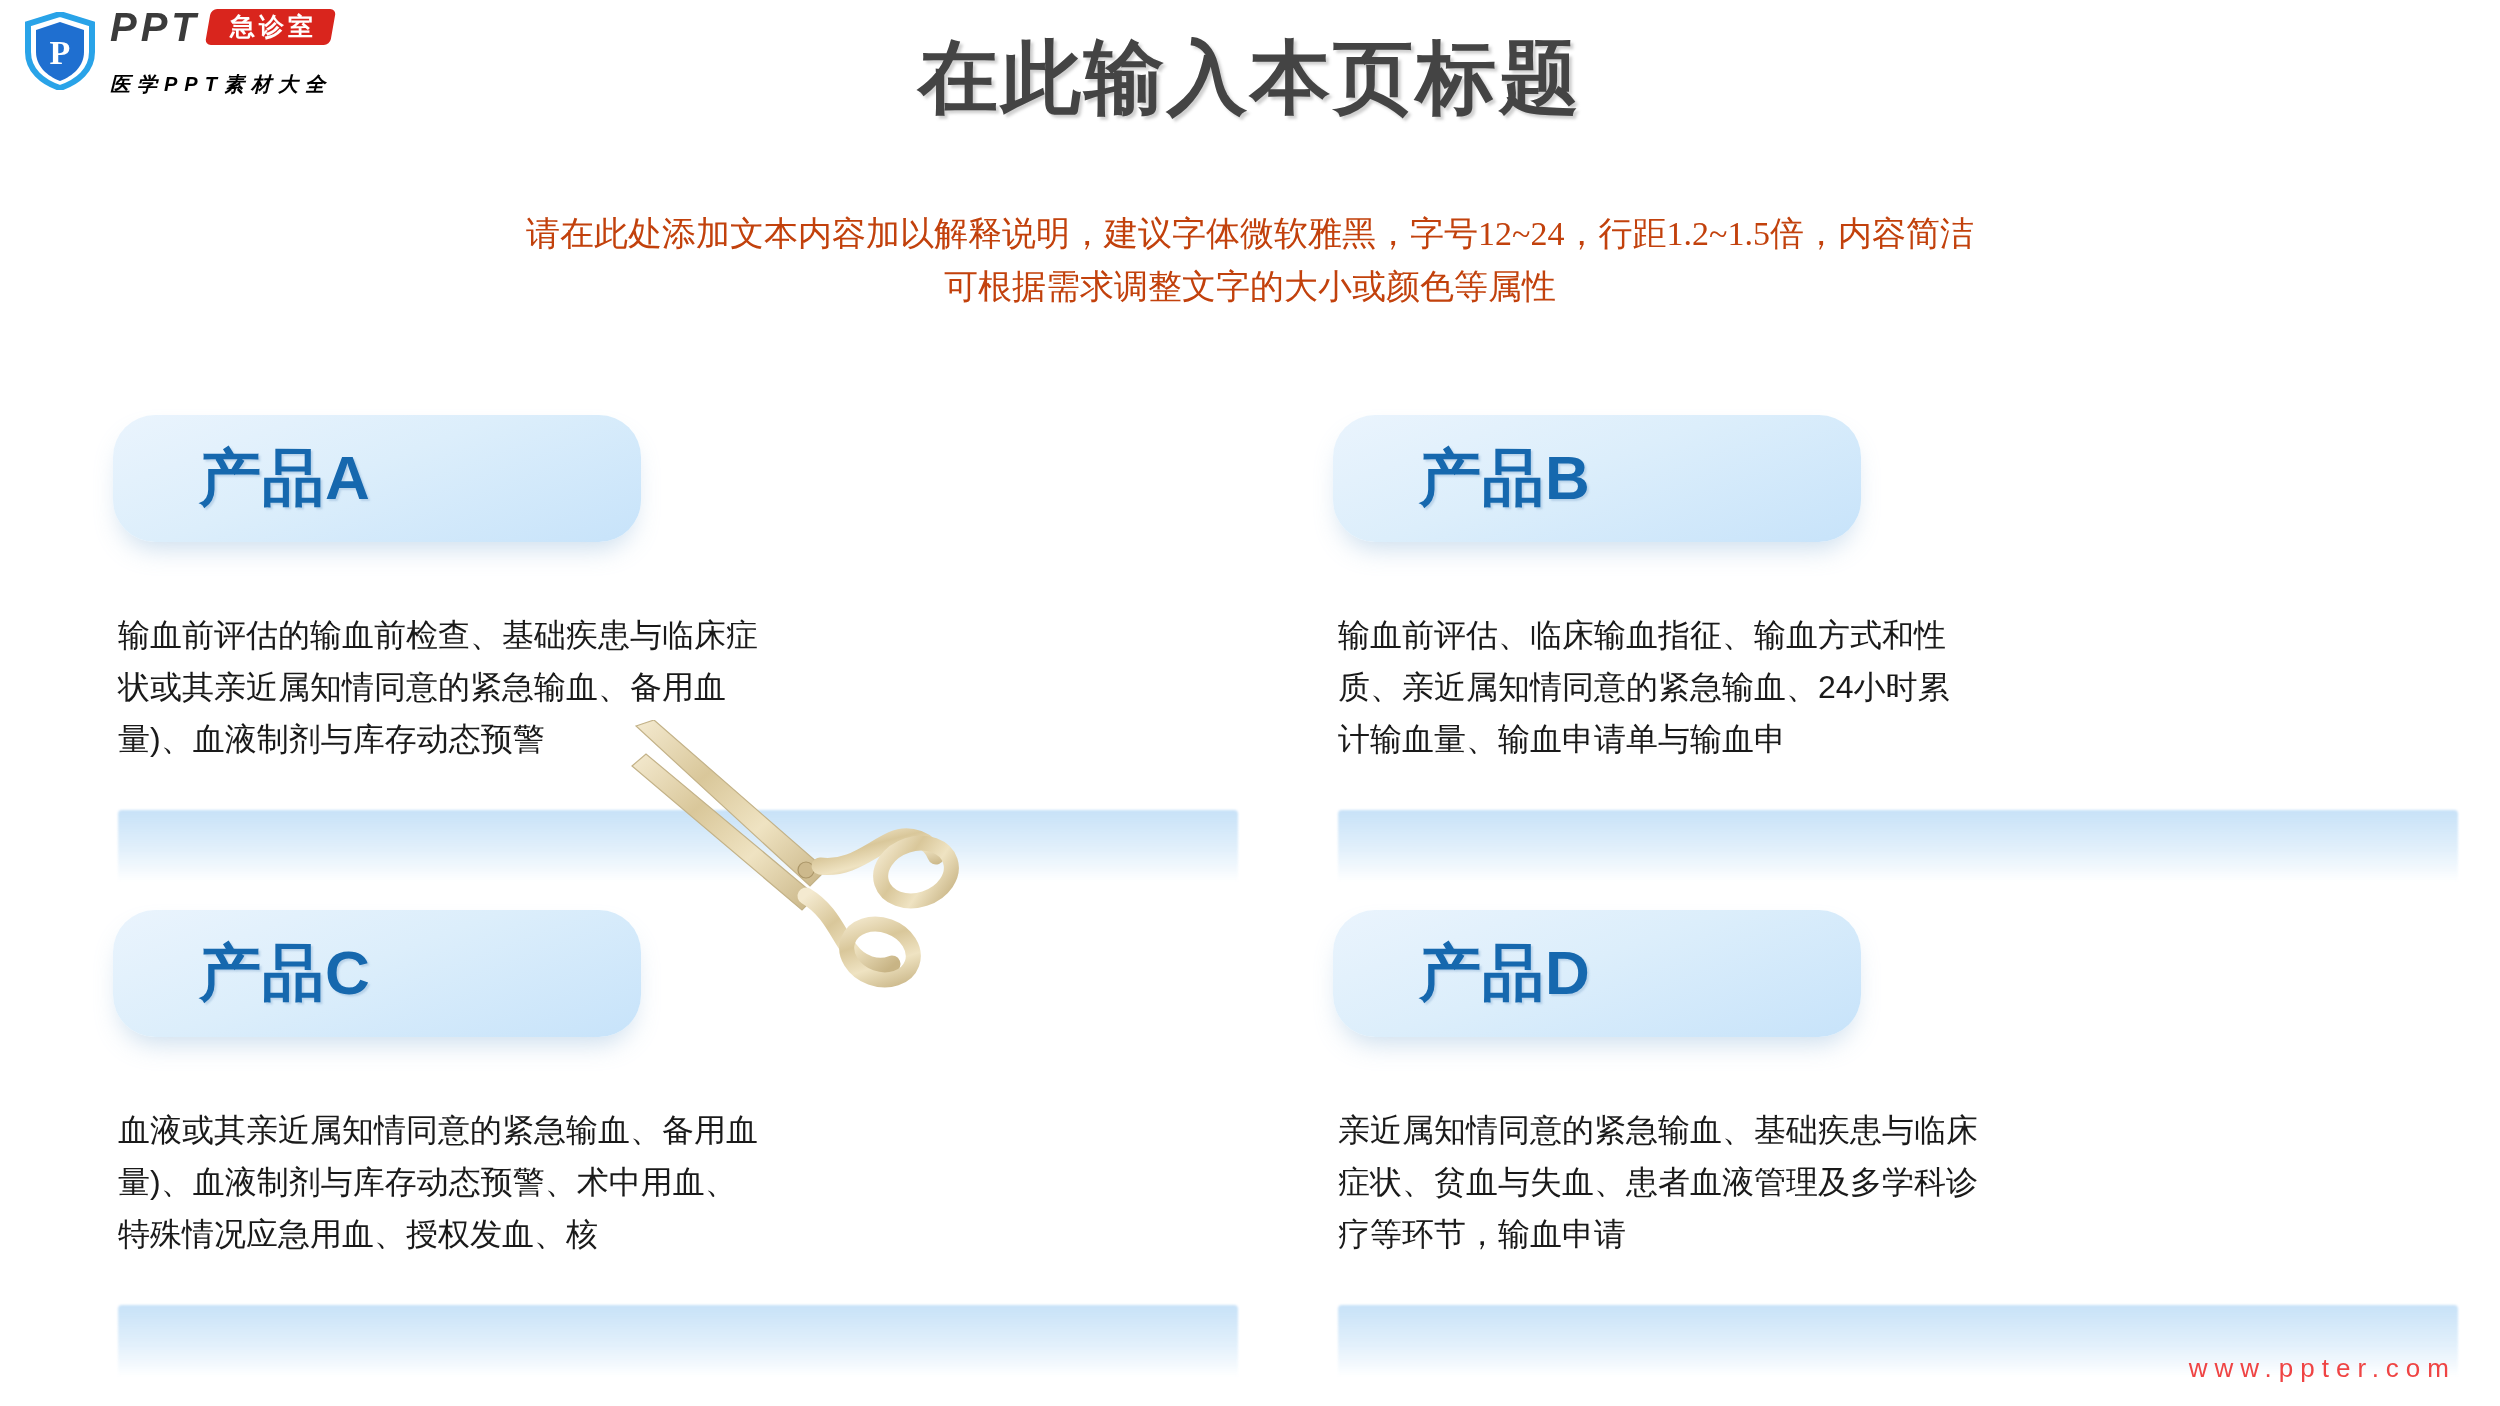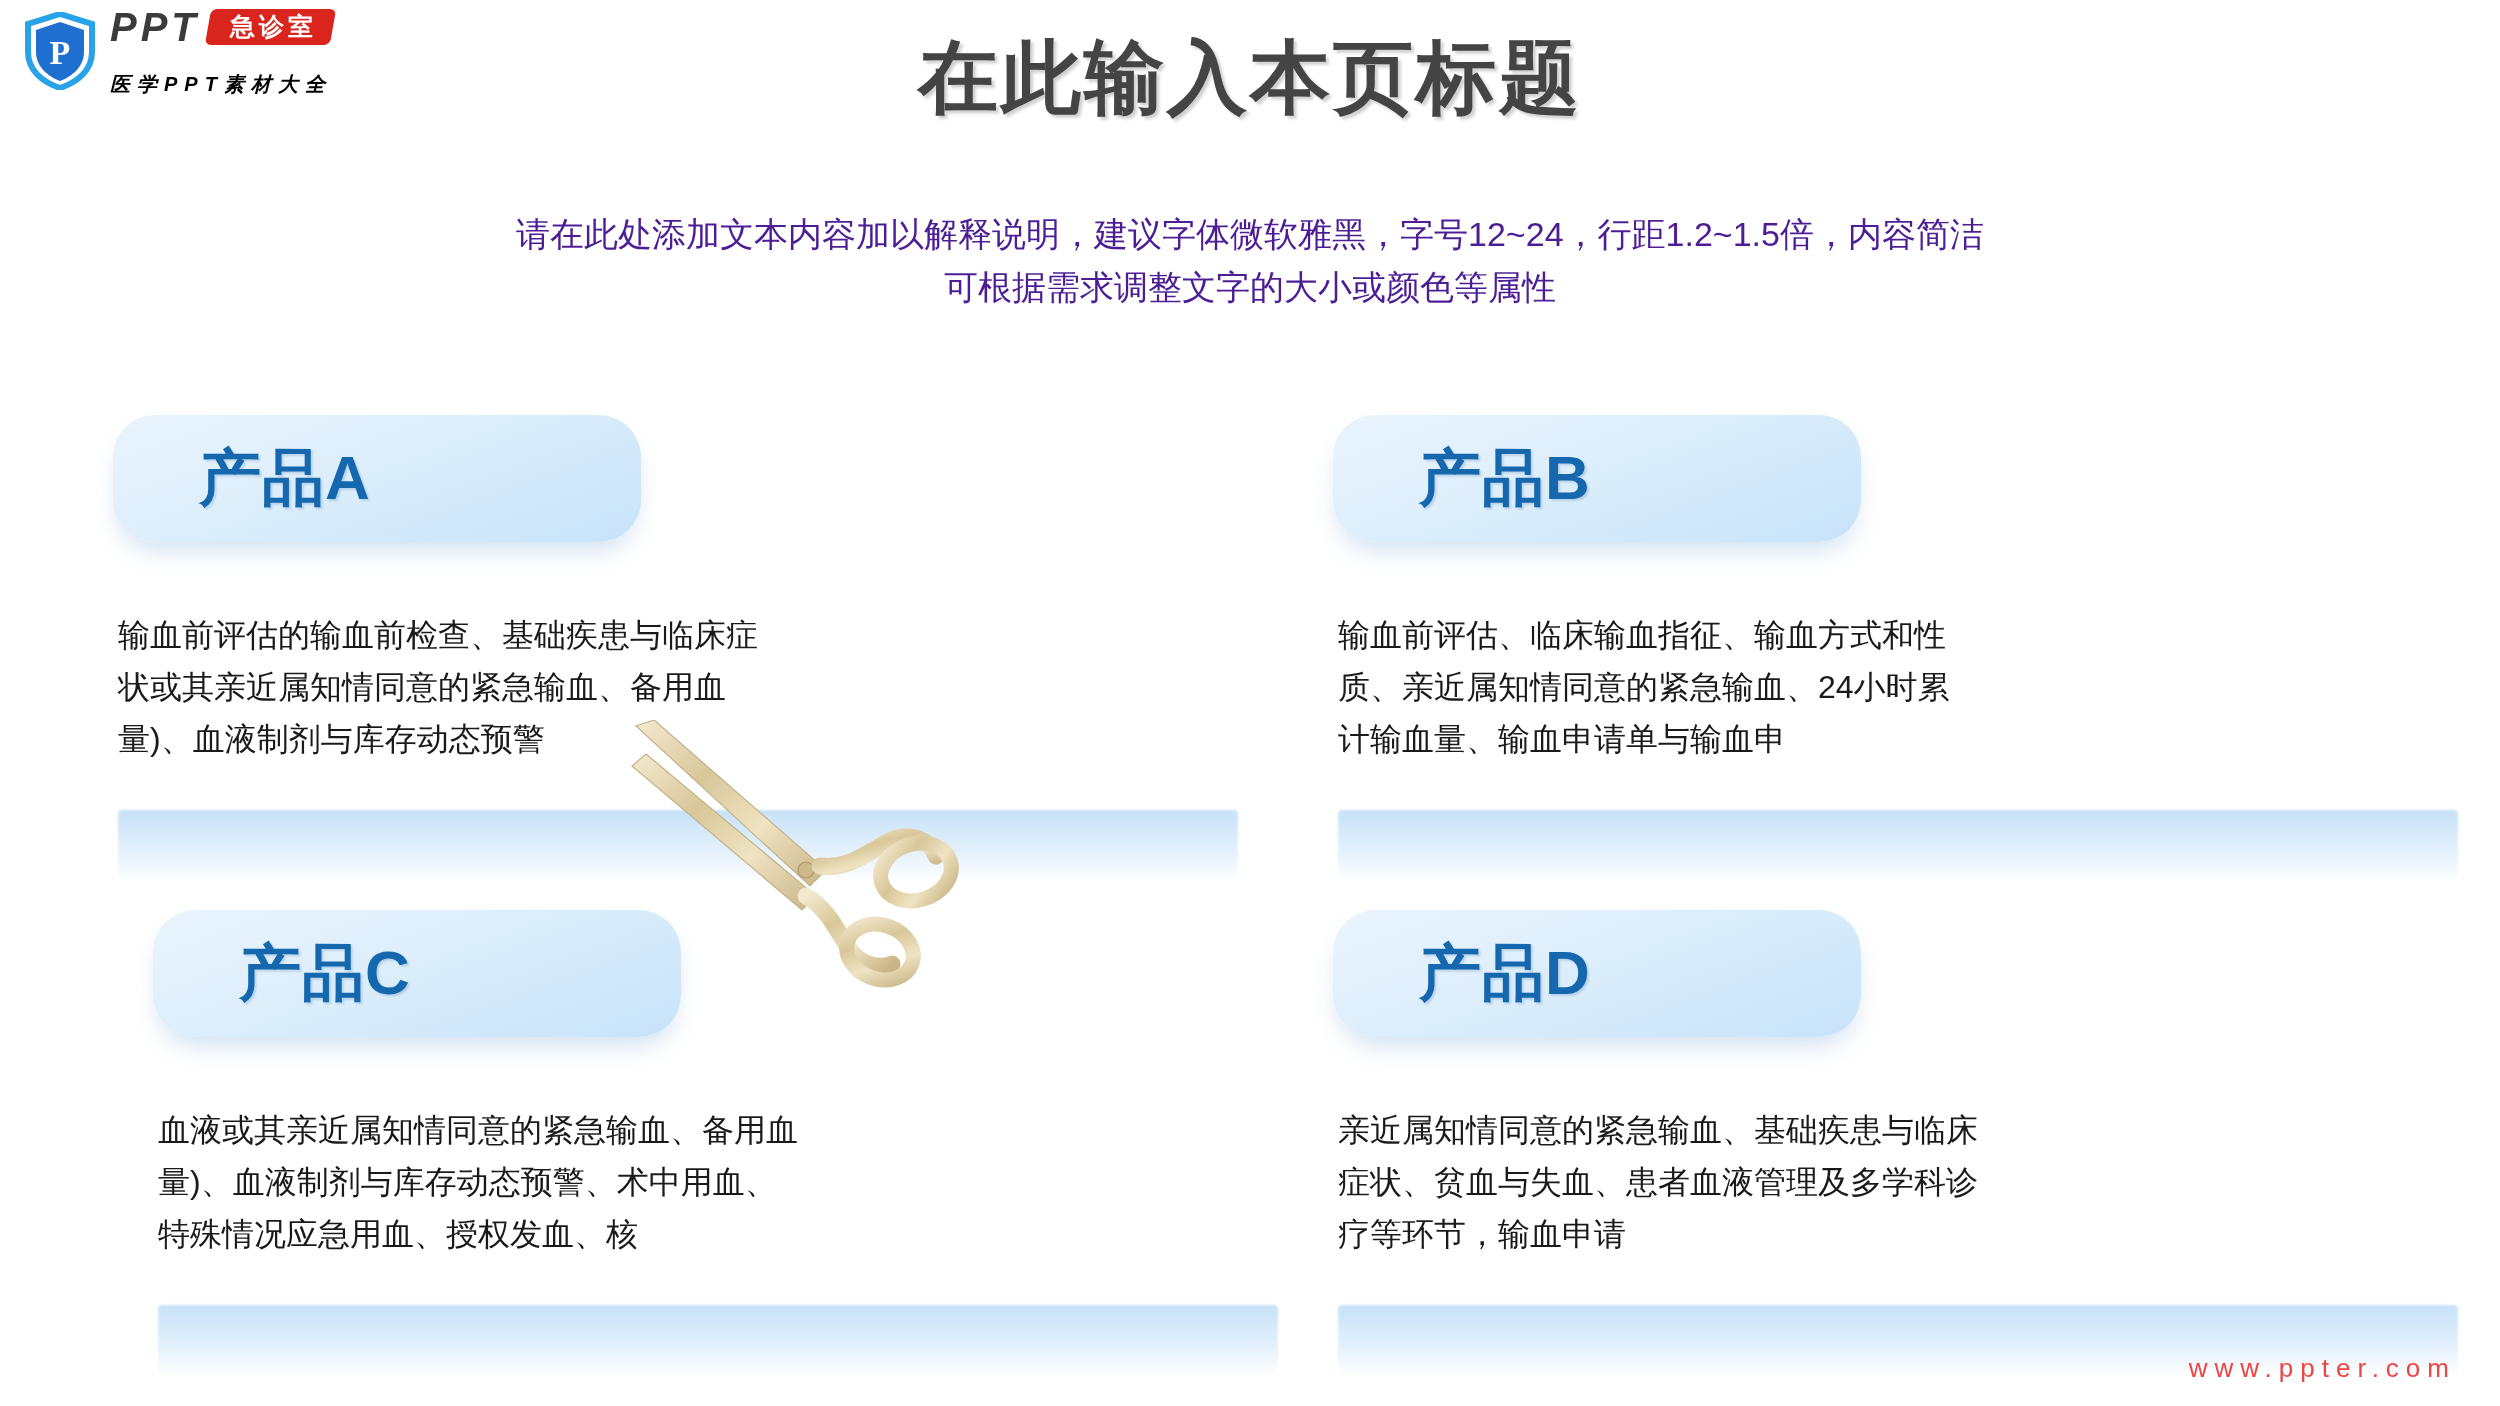--- a/index.html
+++ b/index.html
@@ -88,34 +88,35 @@
     text-shadow: 3px 3px 3px rgba(150,150,150,0.45);
     line-height: 1.1;
   }
   .page-subtitle {
     position: absolute;
     left: 0;
     top: 208px;
     width: 2500px;
     text-align: center;
     font-size: 34px;
-    color: #4c1d95;
+    color: #c2410c;
     line-height: 1.55;
+    font-family: Liberation Serif, serif;
   }
   .page-subtitle div { white-space: nowrap; }
 
   
   .card {
     position: absolute;
     width: 1130px;
     height: 470px;
   }
   .card-a { left: 110px;  top: 415px; }
   .card-b { left: 1330px; top: 415px; }
-  .card-c { left: 110px;  top: 910px; margin-left: 40px; }
+  .card-c { left: 110px;  top: 910px; }
   .card-d { left: 1330px; top: 910px; }
 
   .pill {
     position: absolute;
     left: 3px;
     top: 0;
     width: 528px;
     height: 127px;
     border-radius: 42px;
     background: linear-gradient(160deg, #eaf4fd 0%, #dceefb 45%, #c7e3fa 100%);

